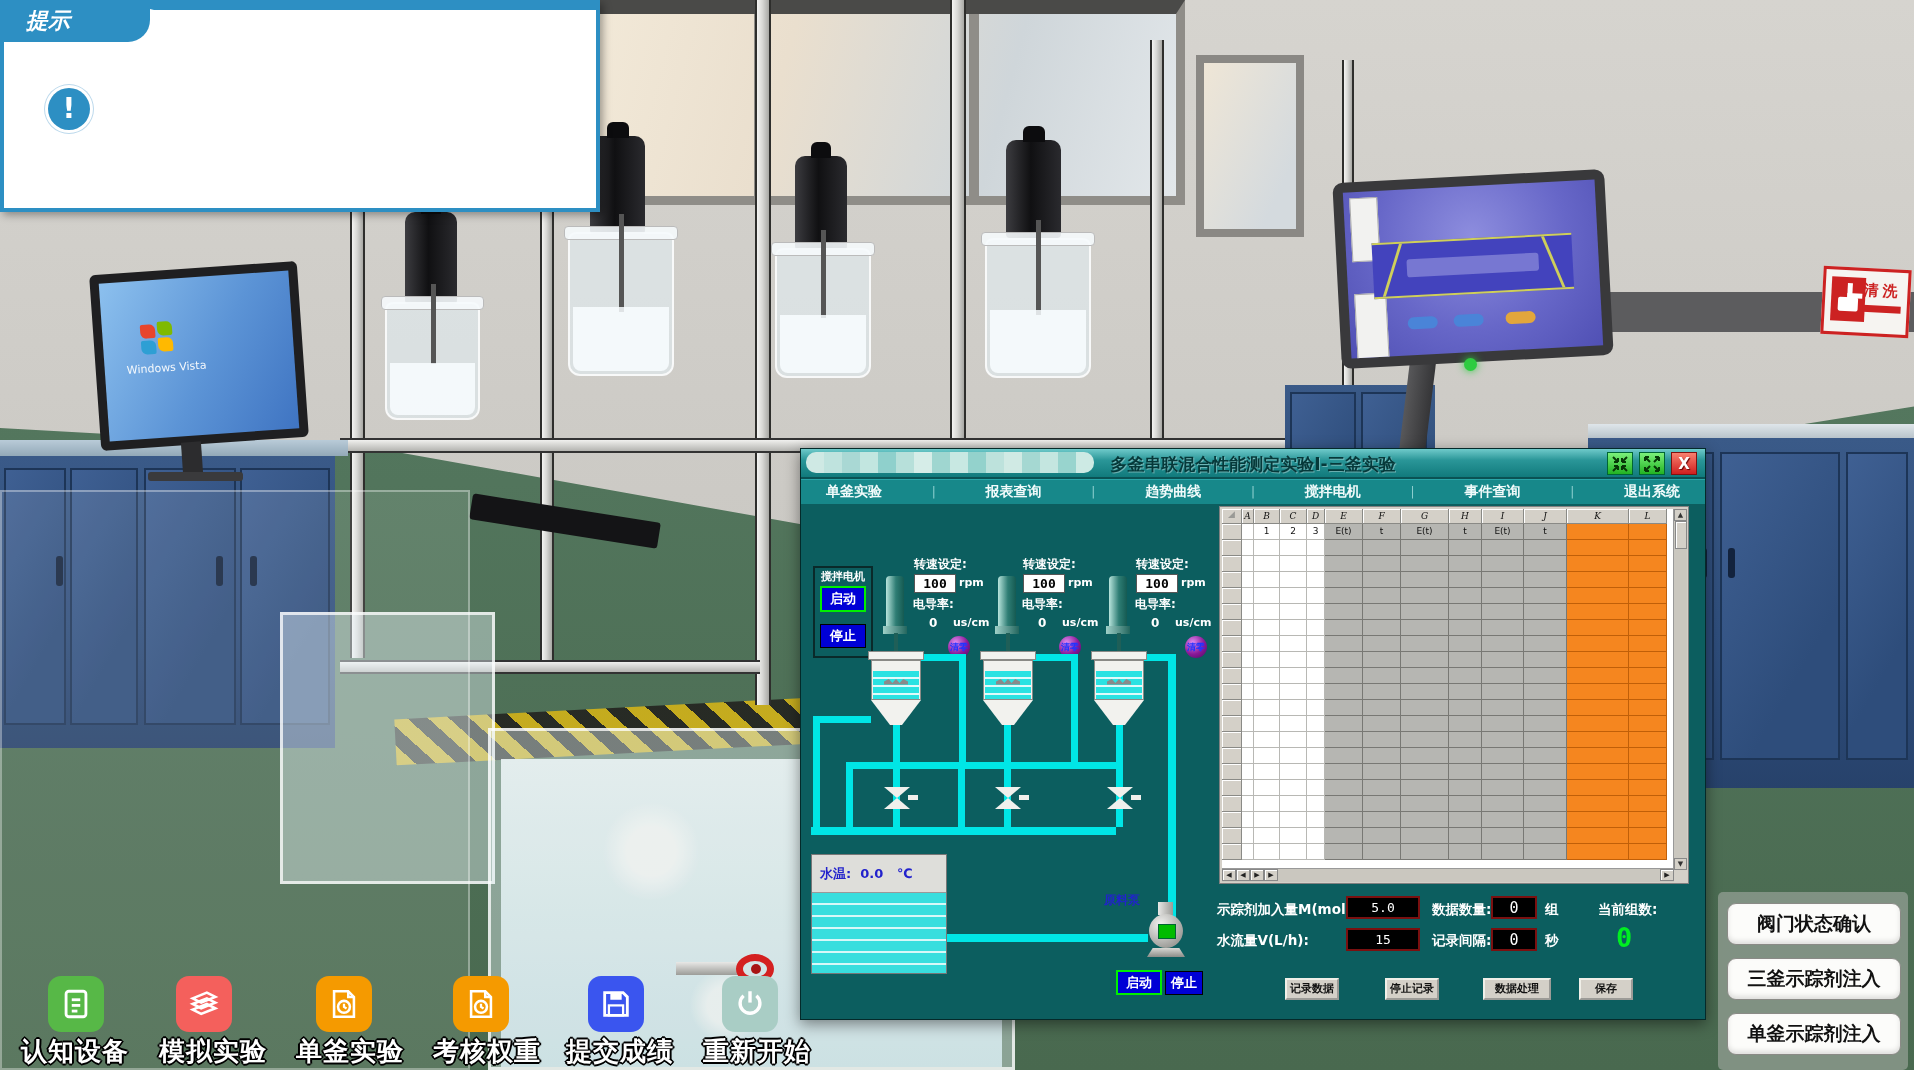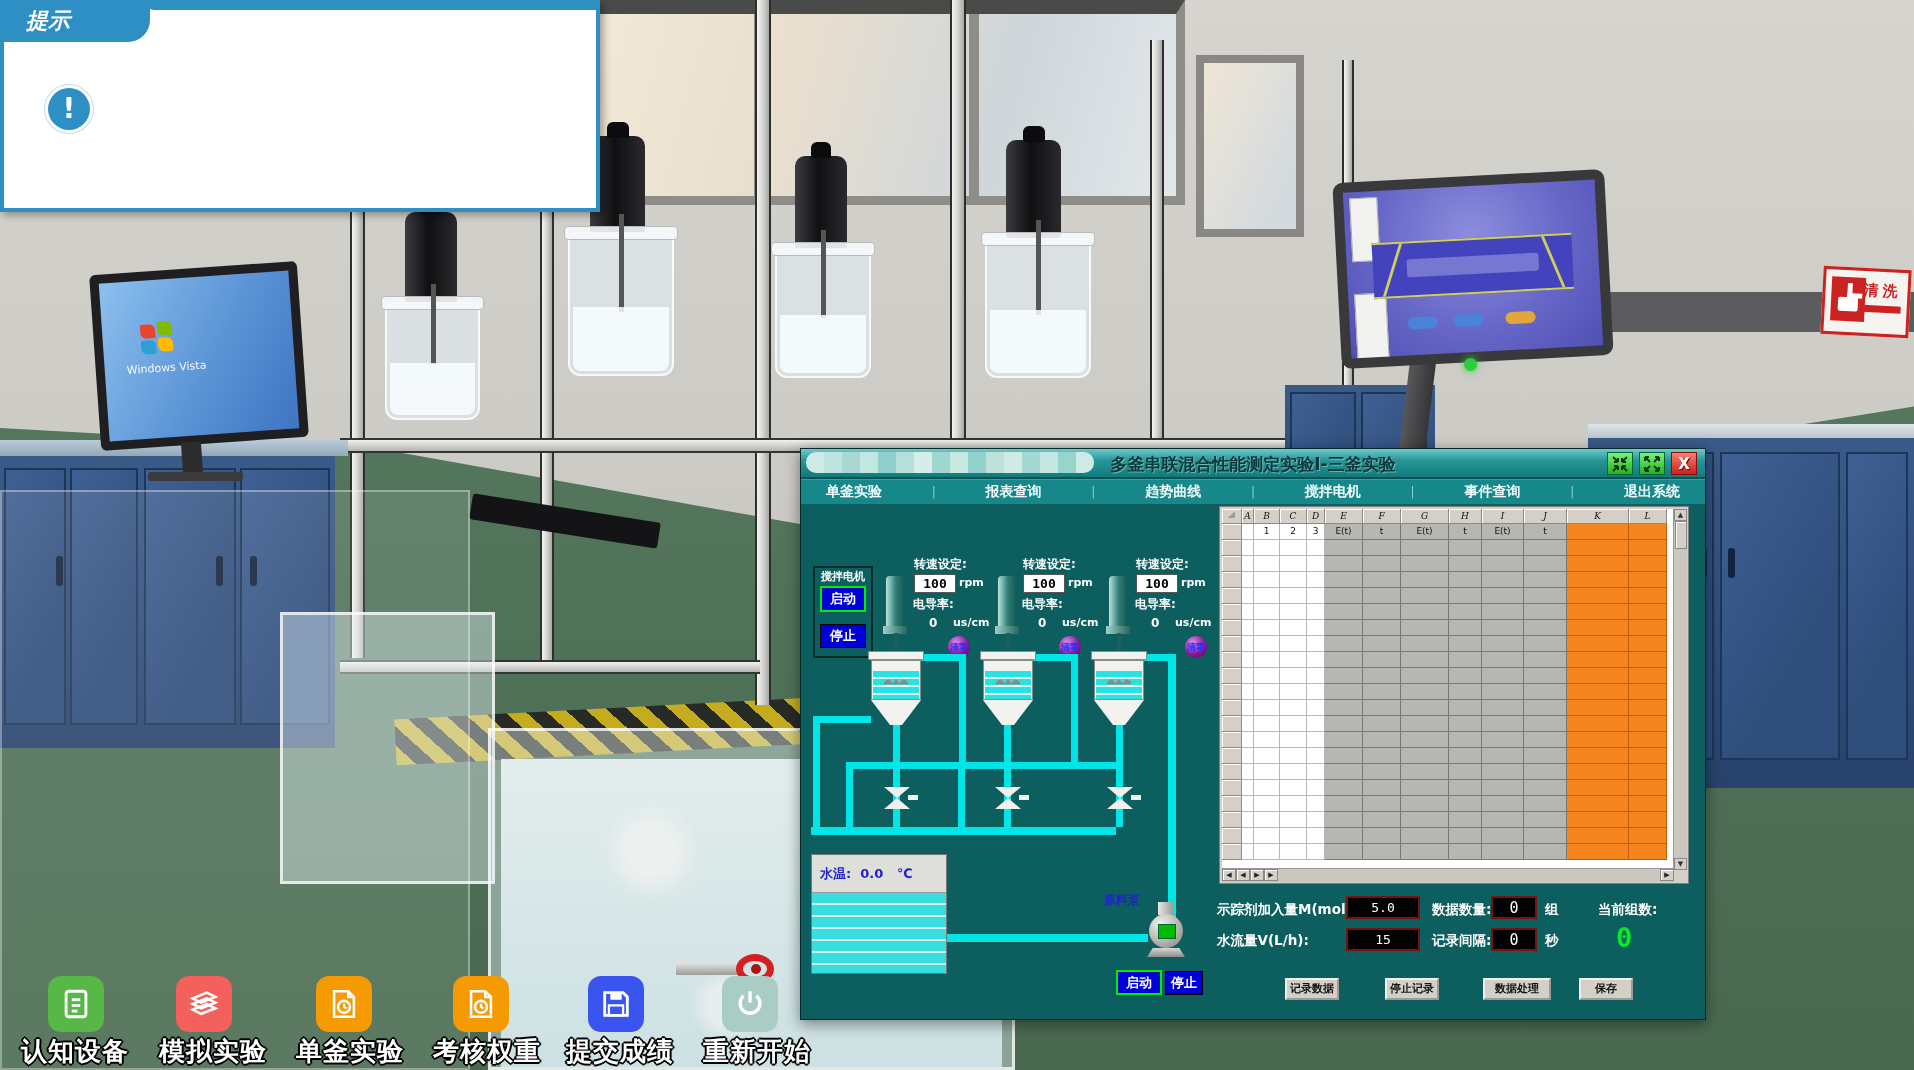--- a/index.html
+++ b/index.html
@@ -937,14 +937,19 @@
       <div class="abs tblabel" style="left: 535px; top: 1034px;">提交成绩</div>
       <div class="abs tbicon" style="left: 722px; top: 976px; background: rgb(169, 205, 197);">
         <svg width="34" height="34" viewBox="0 0 24 24">
           <path d="M12 3 v8" stroke="#fff" stroke-width="2.4" fill="none"></path>
           <path d="M7.5 6.2 a7 7 0 1 0 9 0" fill="none" stroke="#fff" stroke-width="2.4"></path>
         </svg>
       </div>
       <div class="abs tblabel" style="left: 672px; top: 1034px;">重新开始</div>
     </div>
 
+  <div class="abs sidepanel">
+    <div class="sidebtn" style="top:11px;">阀门状态确认</div>
+    <div class="sidebtn" style="top:66px;">三釜示踪剂注入</div>
+    <div class="sidebtn" style="top:121px;">单釜示踪剂注入</div>
+  </div>
 
 </div>
 
 </body></html>

